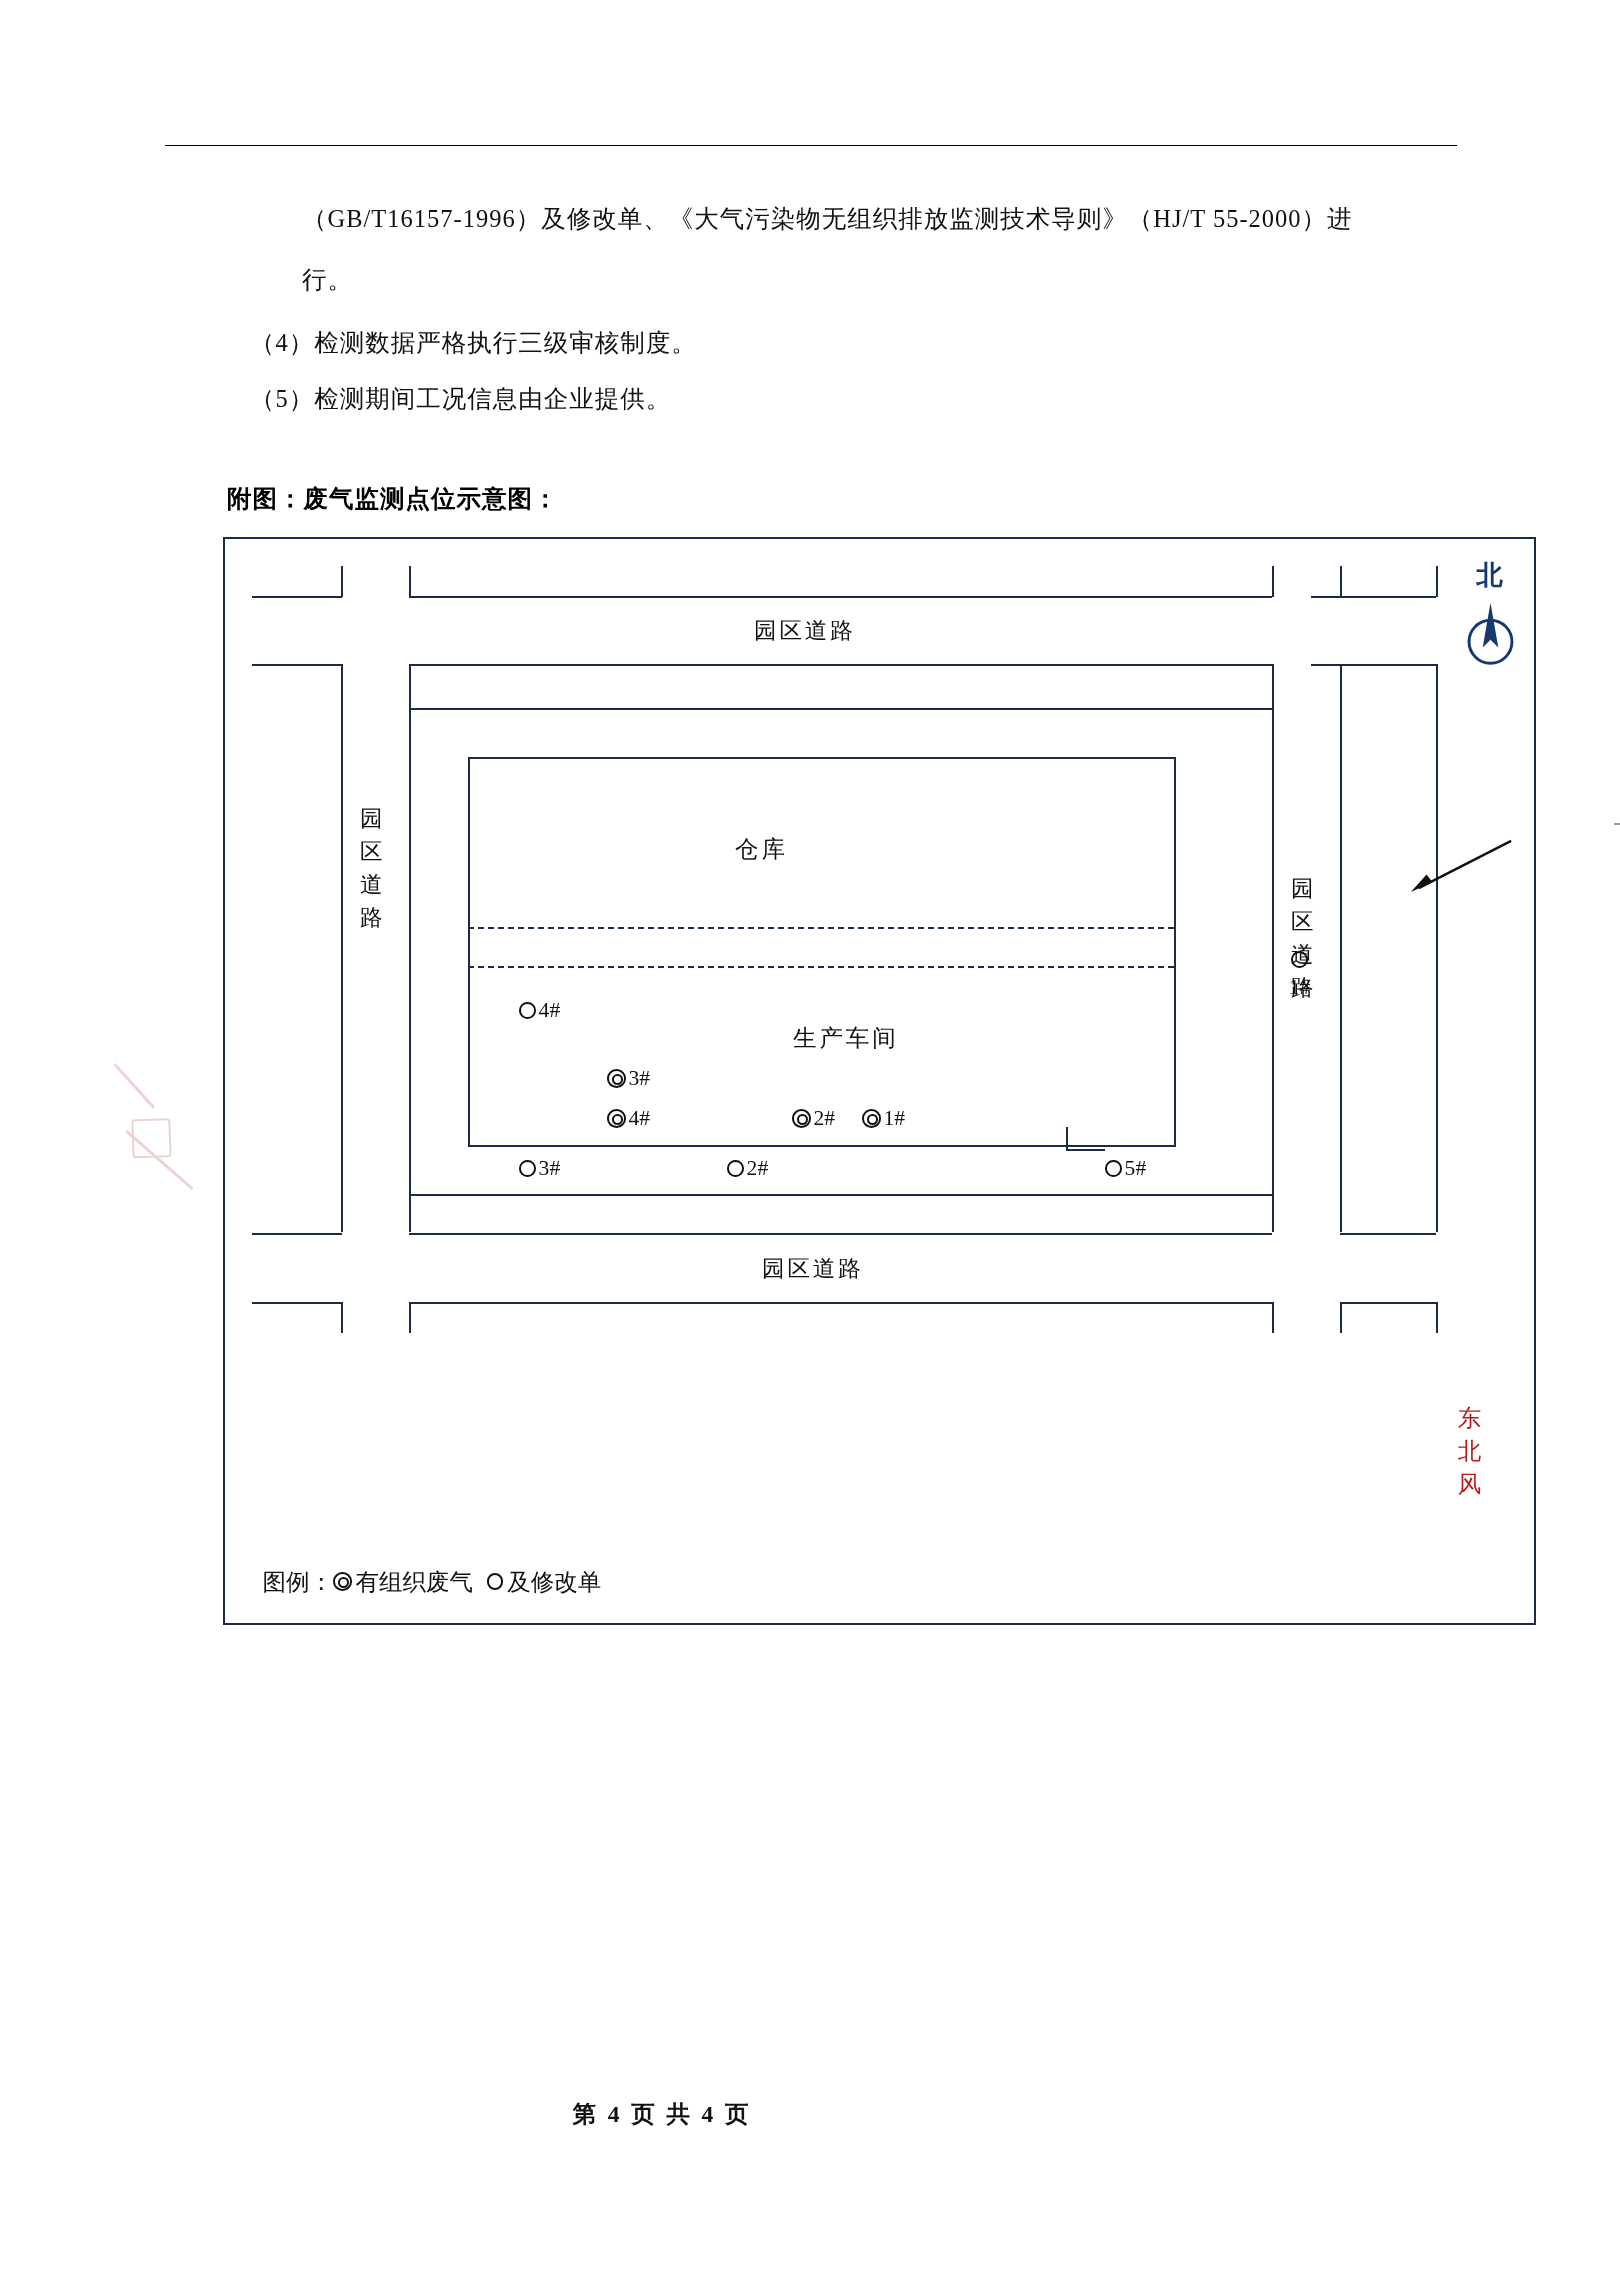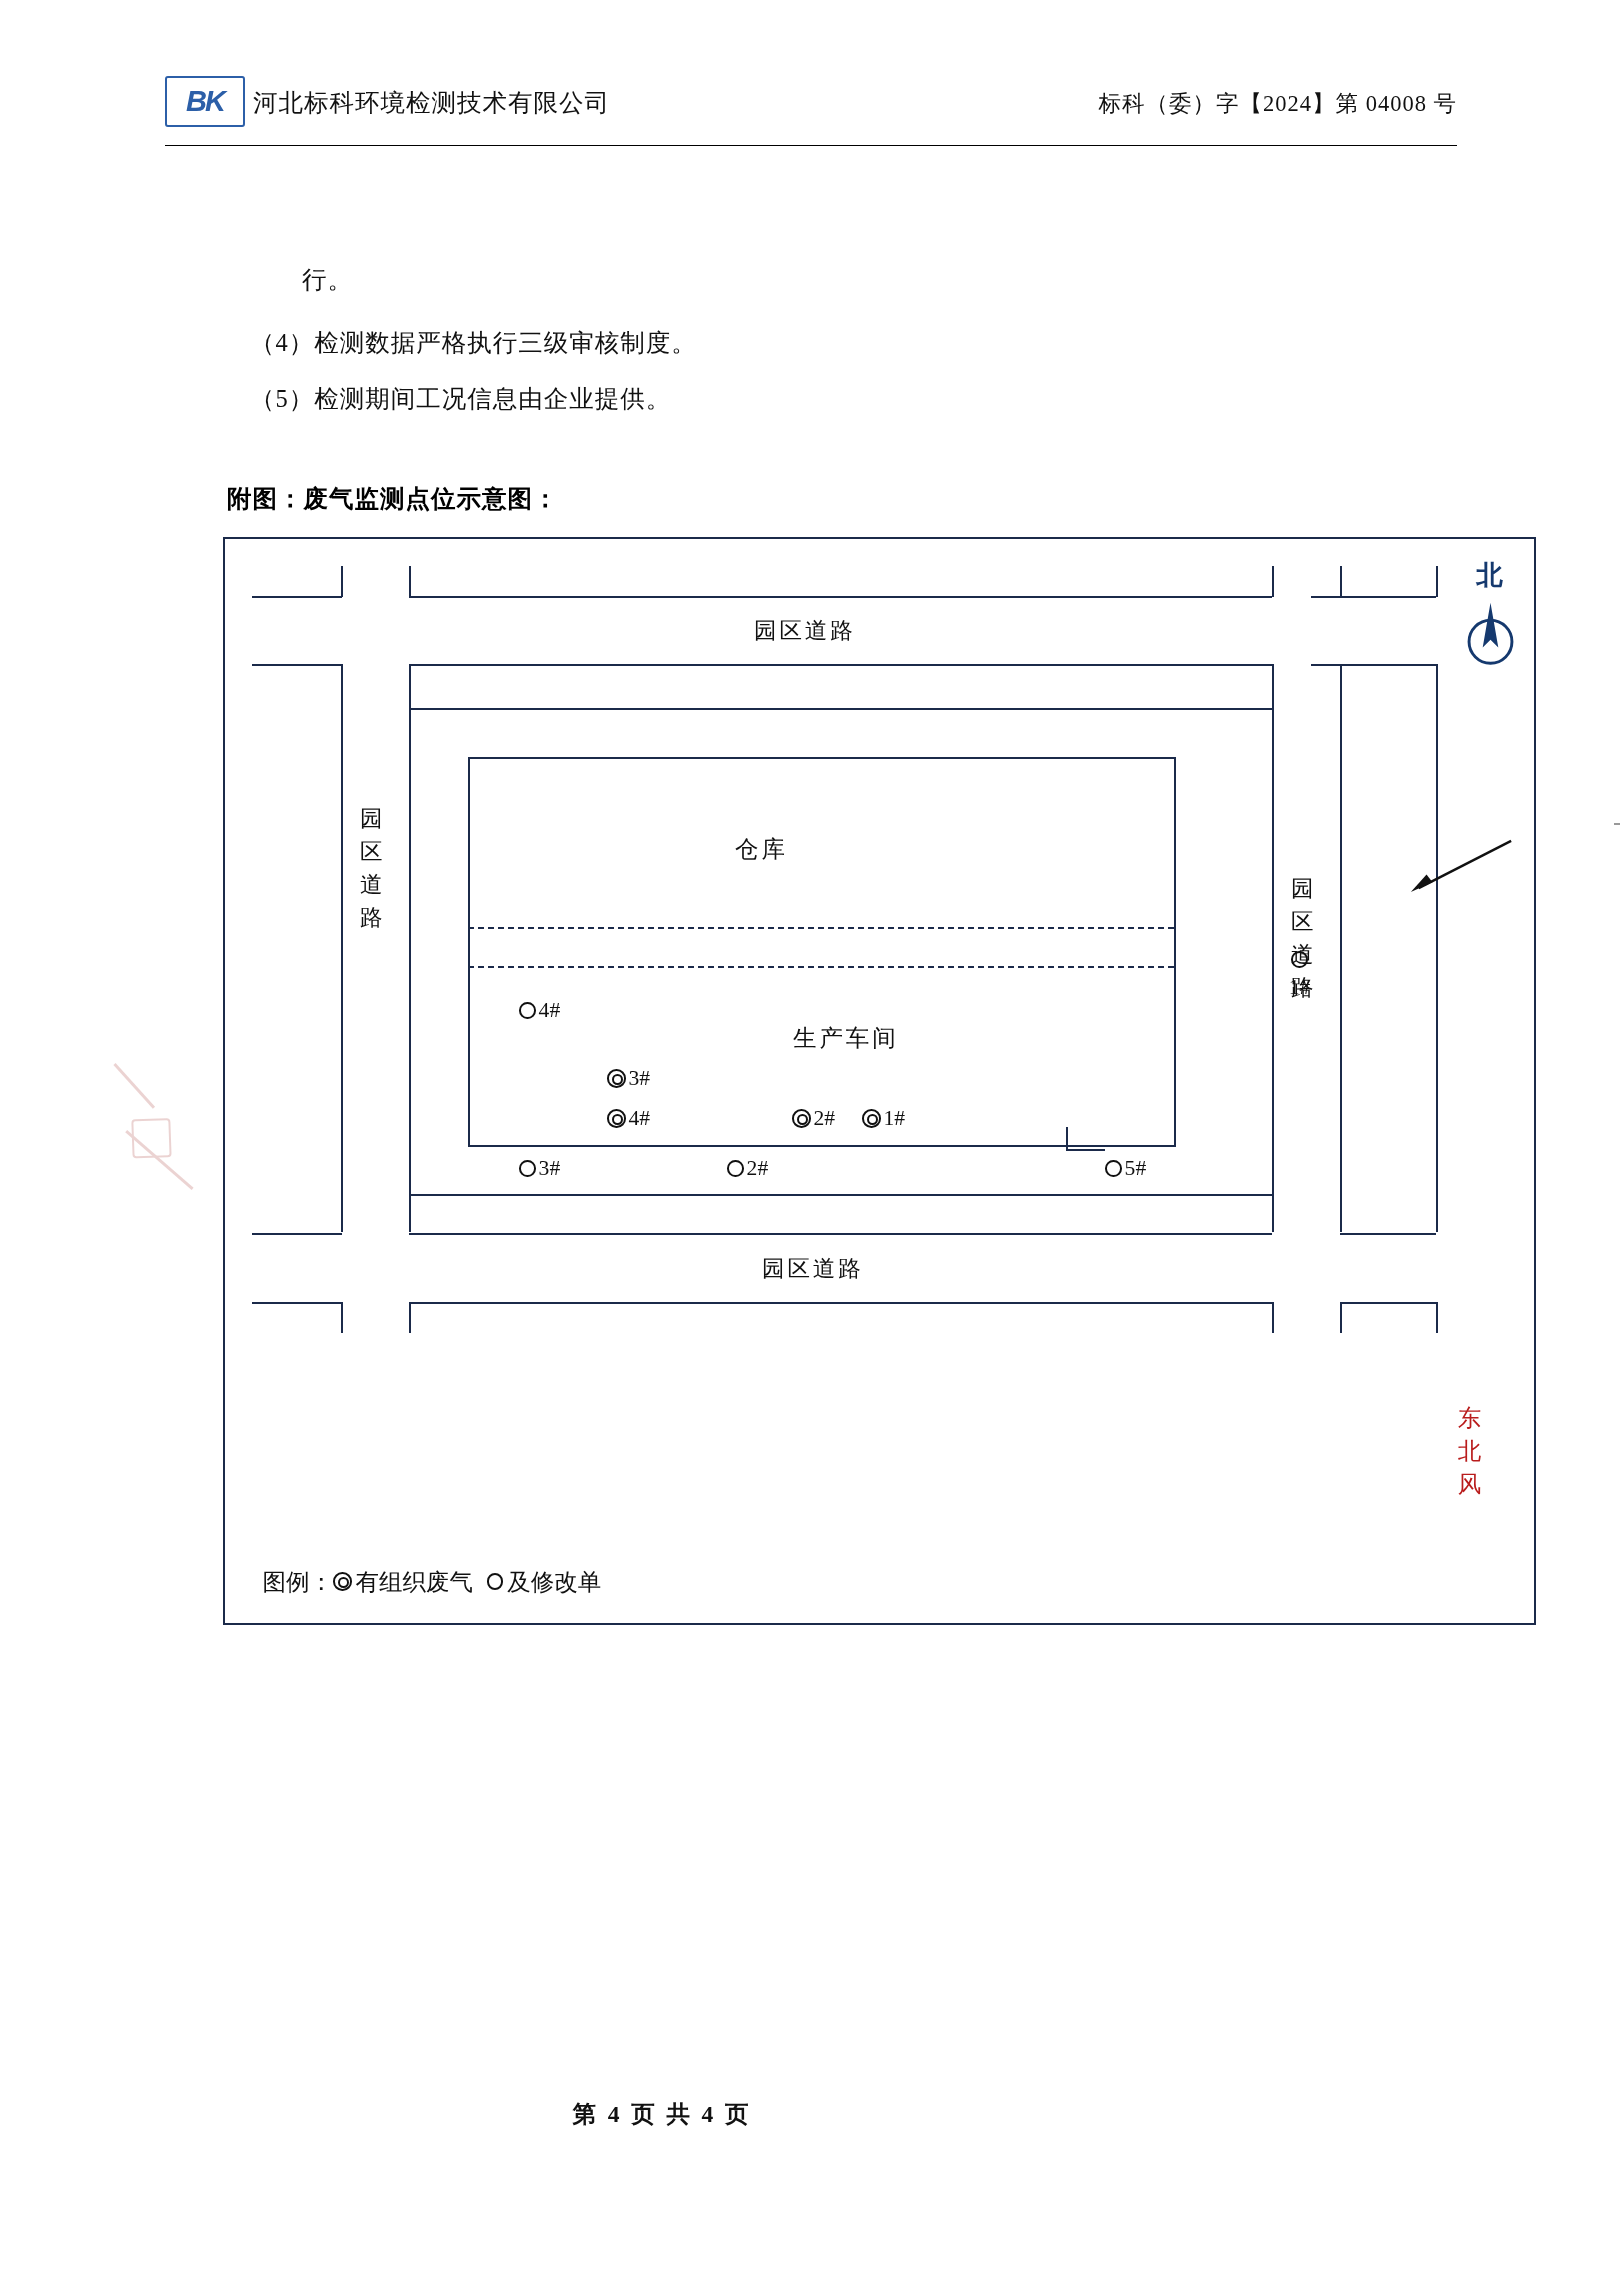--- a/index.html
+++ b/index.html
@@ -295,29 +295,23 @@
     width: 5.9px;
     height: 2px;
     background: #999;
   }
 </style>
 </head>
 <body>
 
 <div class="page">
 
-  <div class="header">
-    <div class="logo-box">
-      <span class="logo-text">BK</span>
-    </div>
-    <div class="company-name">河北标科环境检测技术有限公司</div>
-    <div class="doc-code">标科（委）字【2024】第 04008 号</div>
-  </div>
   <div class="header-rule"></div>
 
+  <div class="para p1">（GB/T16157-1996）及修改单、《大气污染物无组织排放监测技术导则》（HJ/T 55-2000）进</div>
   <div class="para p1b">行。</div>
   <div class="para p2">（4）检测数据严格执行三级审核制度。</div>
   <div class="para p3">（5）检测期间工况信息由企业提供。</div>
 
   <div class="fig-caption">附图：废气监测点位示意图：</div>
 
   <div class="stamp">
     <div class="s1"></div>
       <div class="s2"></div>
       <div class="s3"></div>

